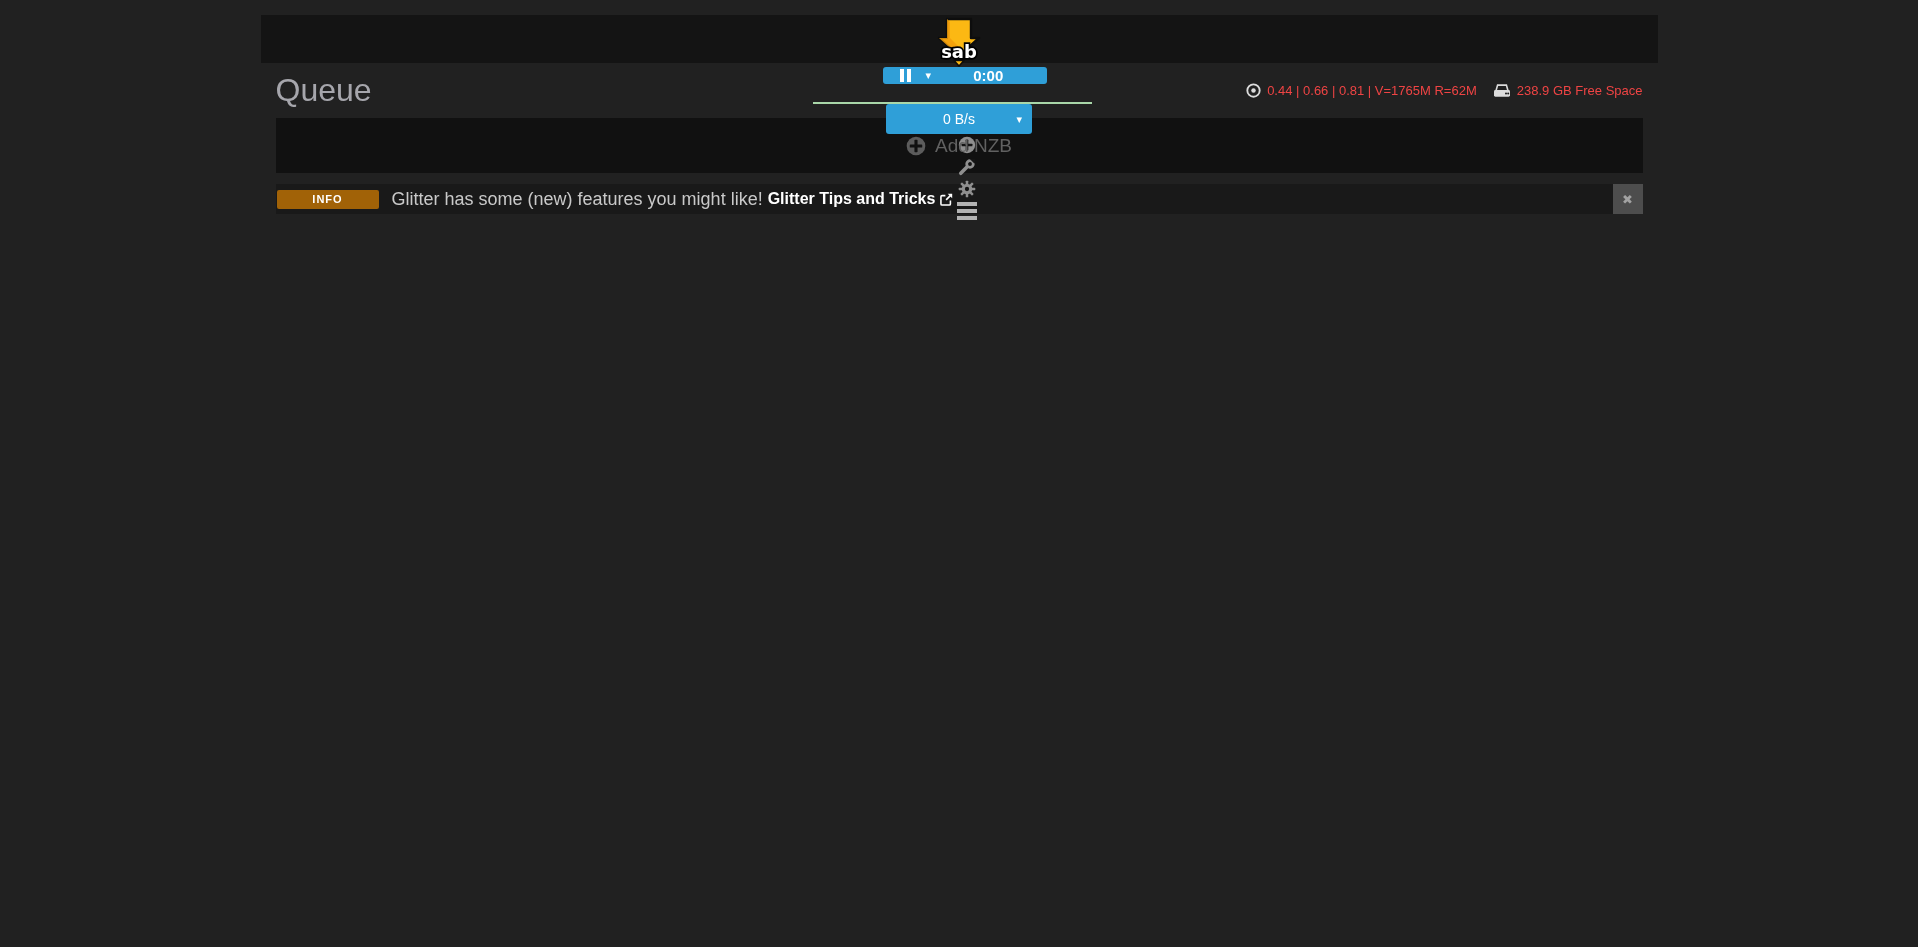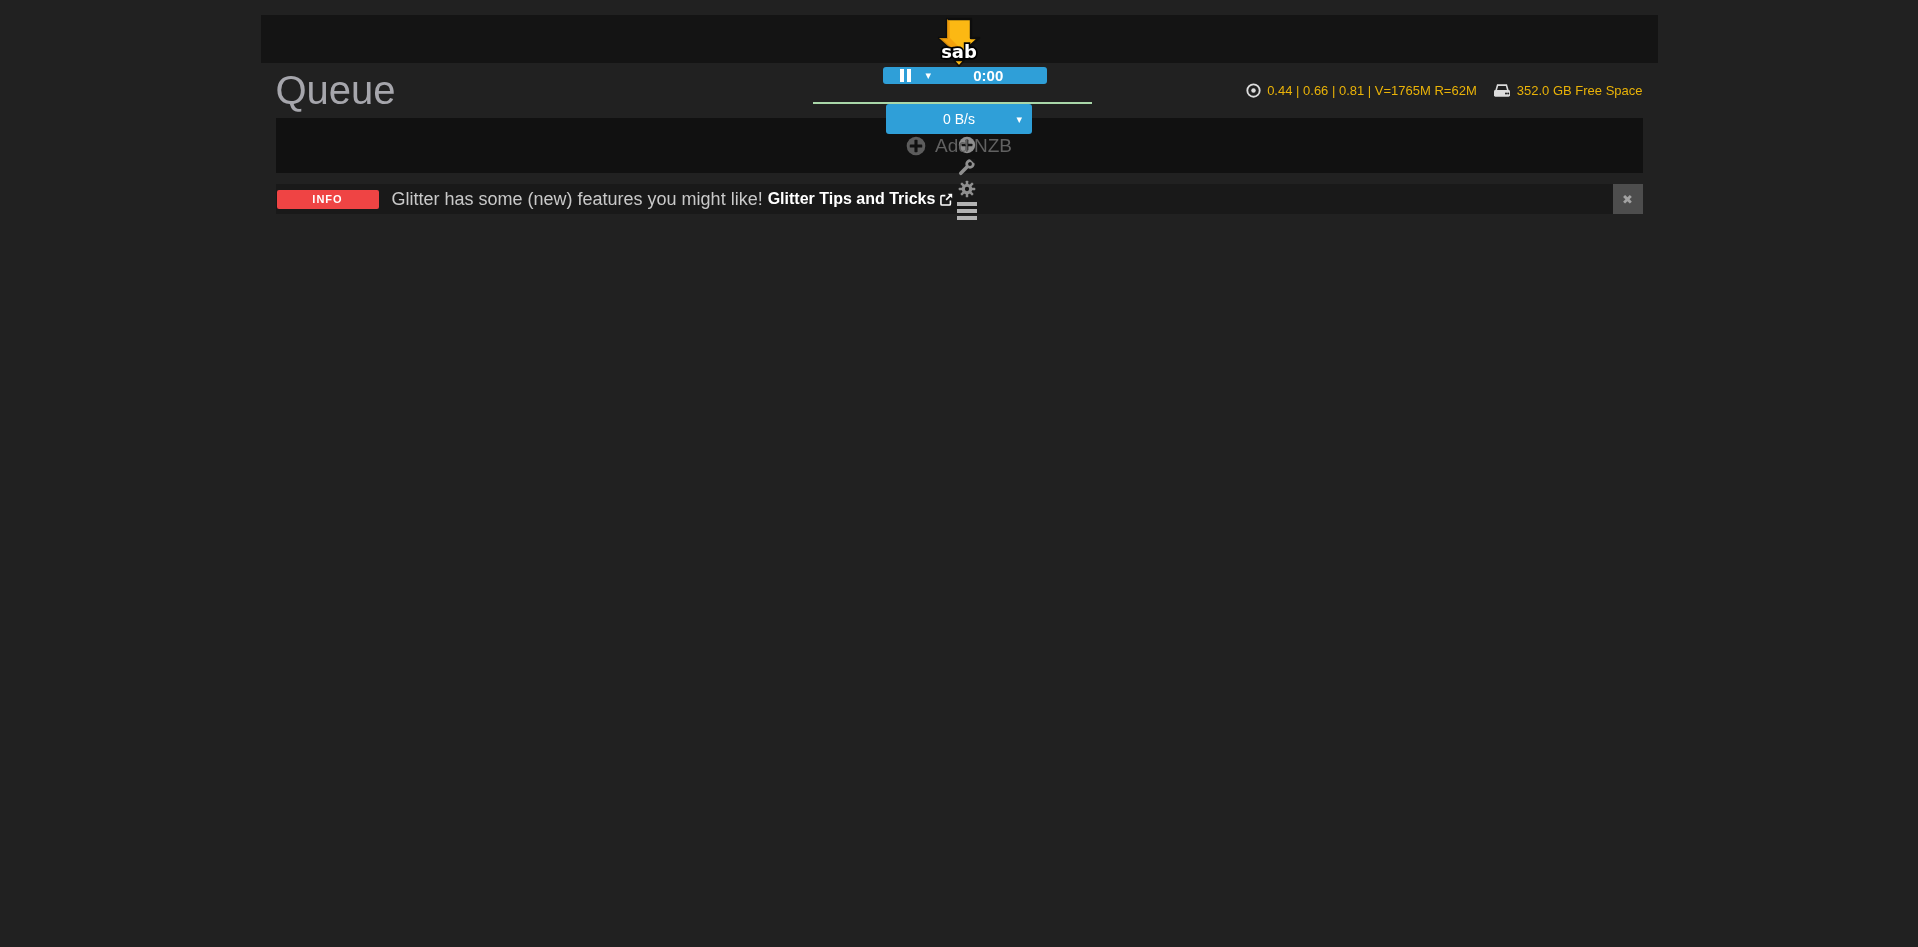--- a/index.html
+++ b/index.html
@@ -53,39 +53,39 @@
 
   .nav-icon { margin-left: 15px; width: 22px; height: 22px; display: flex; align-items: center; justify-content: center; cursor: pointer; flex: none; }
   .hamburger { display: flex; flex-direction: column; gap: 3px; }
   .hamburger i { width: 20px; height: 4px; background: #b3b3b3; display: block; }
 
   
   .header-row {
     display: flex; align-items: center; justify-content: space-between;
     padding: 0 15px; margin-top: 9px; height: 36px;
   }
-  .page-title { font-size: 40px; color: #a6a6ac; font-weight: 400; }
-  .stats { display: flex; align-items: center; color: #eab308; font-size: 13px; }
+  .page-title { font-size: 32px; color: #a6a6ac; font-weight: 400; }
+  .stats { display: flex; align-items: center; color: #ef4444; font-size: 13px; }
   .stats svg { margin-right: 6px; flex: none; }
   .free-space-group { margin-left: 16px; display: flex; align-items: center; }
 
   
   .add-nzb {
     margin: 10px 15px 0; height: 55px; background: #111111;
     display: flex; align-items: center; justify-content: center; gap: 9px;
     color: #616161; font-size: 19px; cursor: pointer;
   }
 
   
   .alert-row {
     margin: 11px 15px 0; height: 30px; background: #191919;
     display: flex; align-items: center;
   }
   .info-badge {
-    width: 102px; height: 19px; background: #ef4444; border-radius: 2px;
+    width: 102px; height: 19px; background: #a16207; border-radius: 2px;
     color: #fff; font-size: 11px; font-weight: bold; letter-spacing: 1px;
     display: flex; align-items: center; justify-content: center;
     margin-left: 1px; flex: none;
   }
   .alert-msg { margin-left: 13px; color: #c9c9c9; font-size: 18px; }
   .alert-link { color: #fff; font-weight: bold; margin-left: 5px; display: inline-flex; gap: 5px; align-items: center; cursor: pointer; }
   .close-btn {
     margin-left: auto; width: 30px; height: 30px; background: #4d4d4d;
     color: #a2a2a2; display: flex; align-items: center; justify-content: center;
     font-size: 13px; cursor: pointer; font-family: "DejaVu Sans", sans-serif;
@@ -174,21 +174,21 @@
       </svg>
       <span>0.44 | 0.66 | 0.81 | V=1765M R=62M</span>
 
       <span class="free-space-group">
         <svg width="18" height="15" viewBox="0 0 18 14">
           <path d="M3 7.2 L4.6 1.6 L13.4 1.6 L15 7.2" fill="none" stroke="#dcdcdc" stroke-width="1.6"></path>
           <rect x="1" y="6.6" width="16" height="6.6" rx="1.4" fill="#dcdcdc"></rect>
           <circle cx="13" cy="9.9" r="1" fill="#191919"></circle>
           <circle cx="15.2" cy="9.9" r="1" fill="#191919"></circle>
         </svg>
-        <span>352.0 GB Free Space</span>
+        <span>238.9 GB Free Space</span>
       </span>
     </div>
   </div>
 
   <div class="add-nzb">
     <svg width="20" height="20" viewBox="0 0 18 18">
       <circle cx="9" cy="9" r="8.4" fill="#5c5c5c"></circle>
       <rect x="7.6" y="3.4" width="2.8" height="11.2" rx="0.6" fill="#111111"></rect>
       <rect x="3.4" y="7.6" width="11.2" height="2.8" rx="0.6" fill="#111111"></rect>
     </svg>

